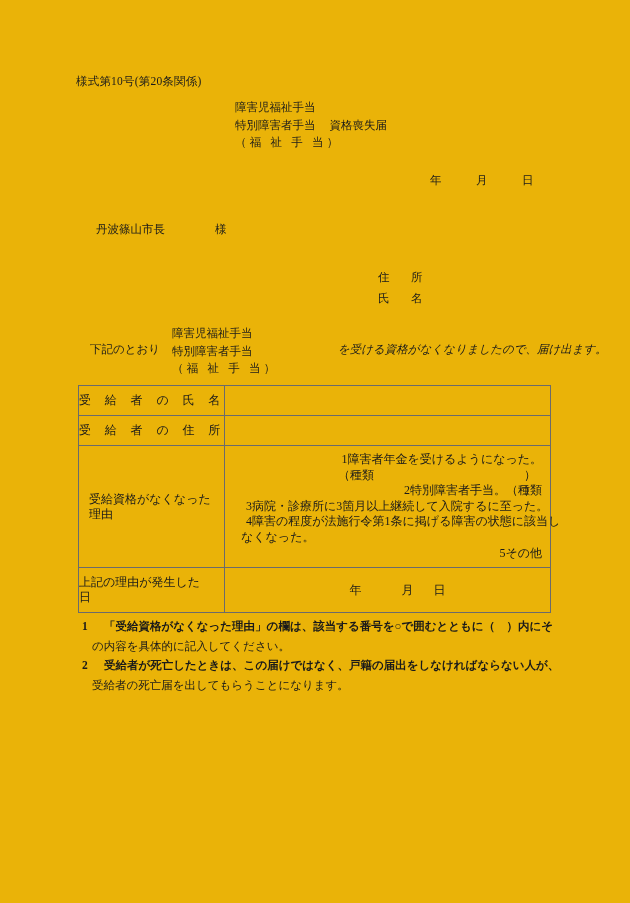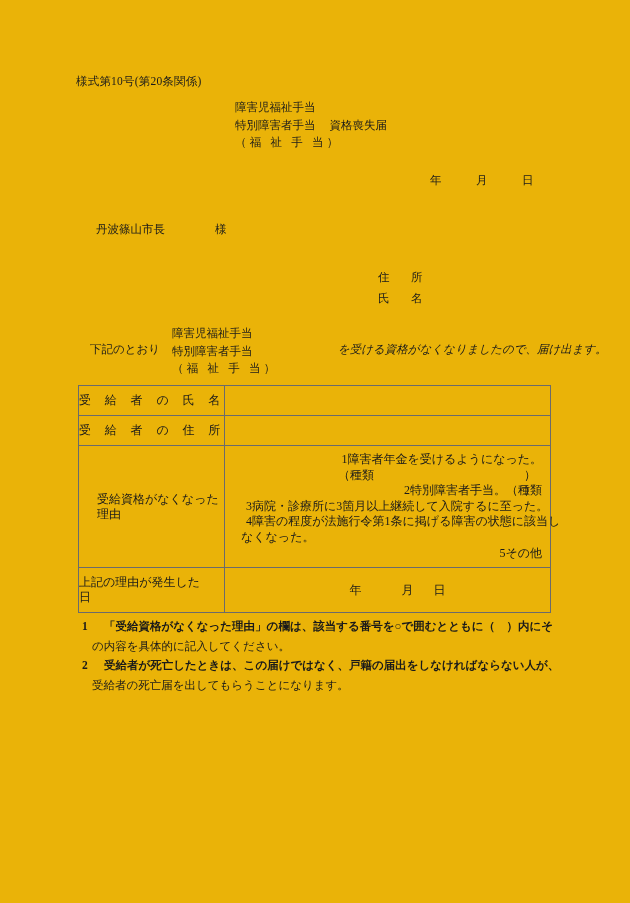--- a/index.html
+++ b/index.html
@@ -129,21 +129,21 @@
     padding: 0 9px;
     line-height: 15px;
   }
   .spaced {
     letter-spacing: 5.4px;
     white-space: nowrap;
   }
   .row-name td, .row-addr td { height: 29px; }
   .cell-value { }
 
-  .row-reason .cell-label { padding-left: 18px; }
+  .row-reason .cell-label { padding-left: 10px; }
   .reason-list {
     padding: 6px 8px 6px 10px;
     line-height: 15.6px;
   }
   .reason-item {
     white-space: nowrap;
     position: relative;
     text-align: right;
   }
   .reason-item .num {

